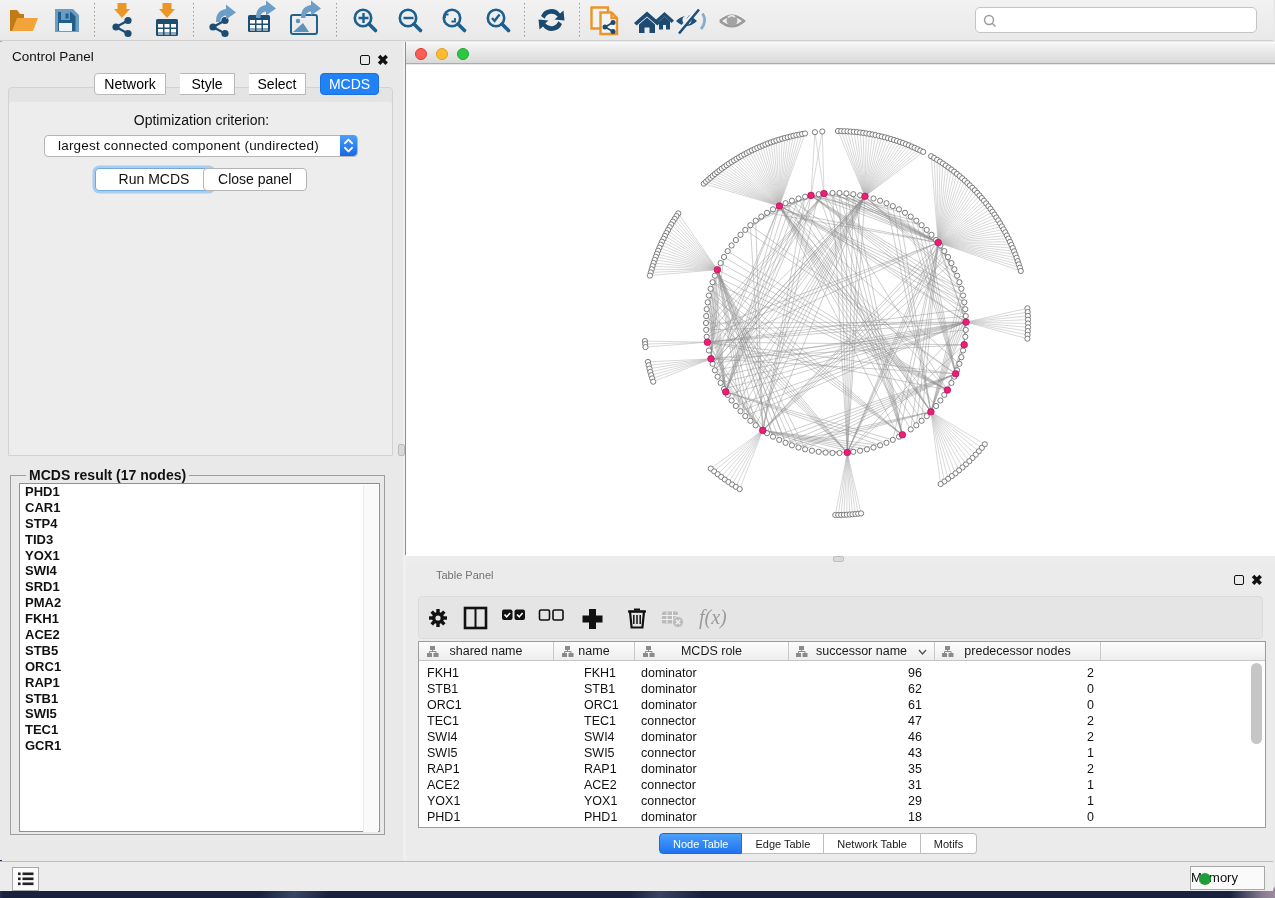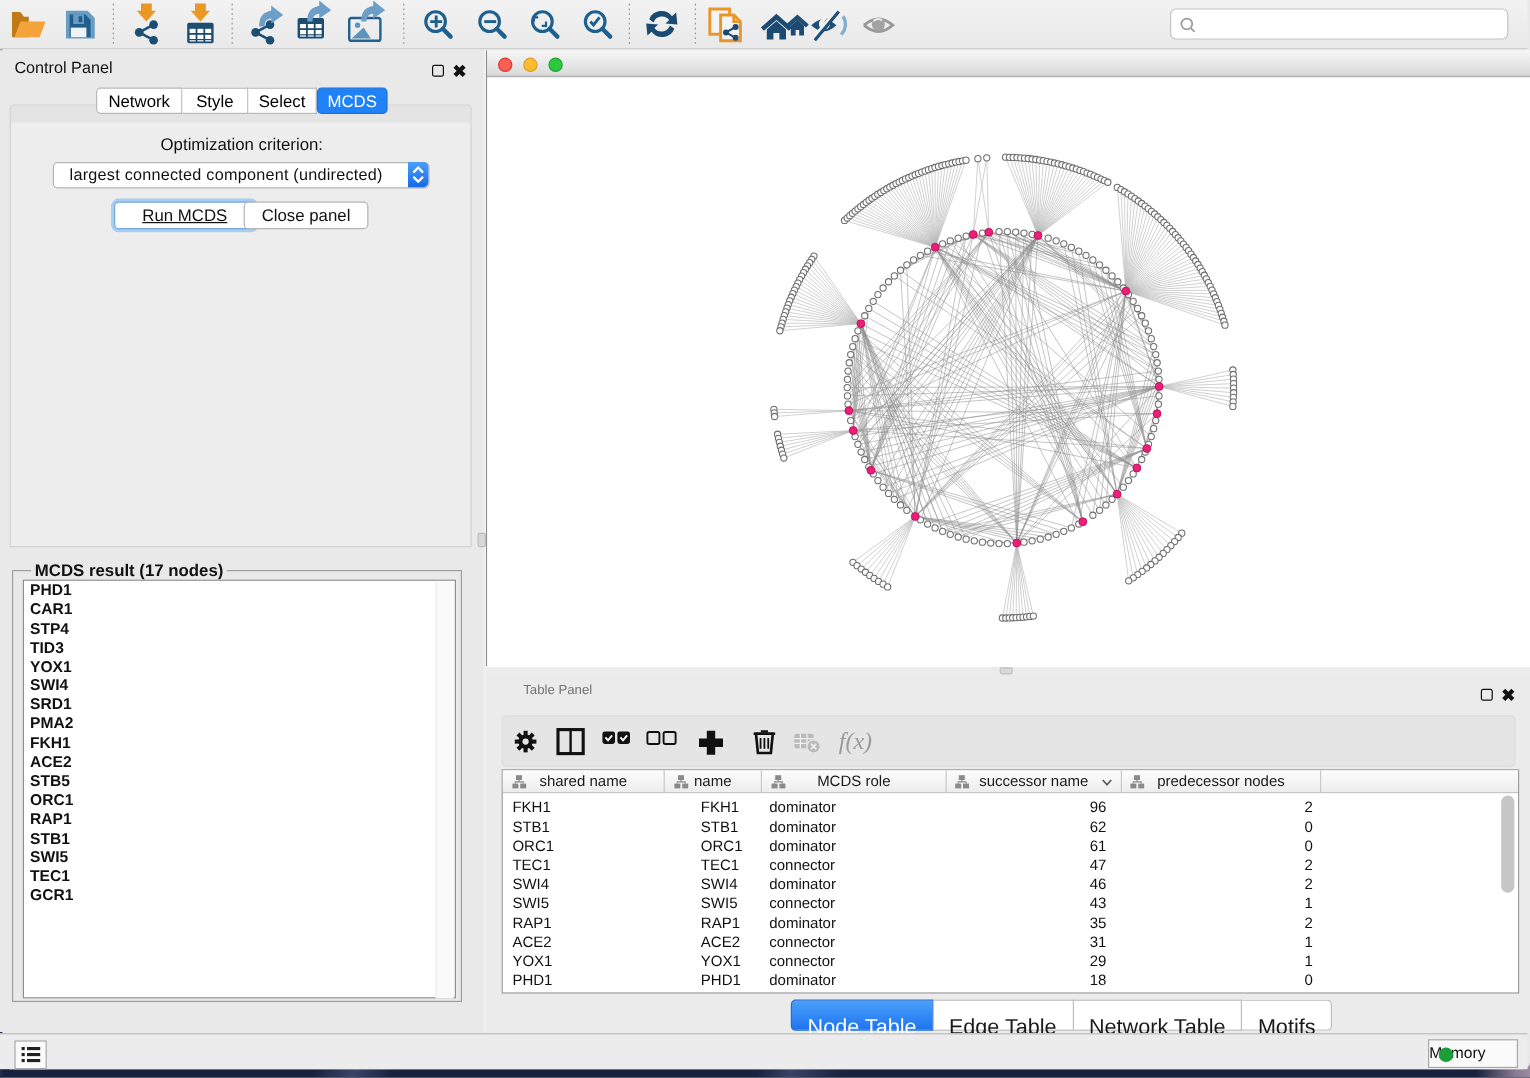--- a/index.html
+++ b/index.html
@@ -20,36 +20,36 @@
   border:1px solid #c4c4c4; border-radius:5px; }
 #search svg { position:absolute; left:6px; top:5px; }
 
 #cpanel { position:absolute; left:0; top:42px; width:403px; height:818px; background:#e9e9e9; }
 #cpanel .ptitle { position:absolute; left:12px; top:7px; font-size:13.5px; color:#111; }
 .winbtns { position:absolute; }
 .sqbtn { display:inline-block; width:10px; height:10px; border:1.6px solid #111; border-radius:2px; vertical-align:middle; }
 .xbtn { display:inline-block; font-size:14px; font-weight:bold; color:#111; vertical-align:middle; margin-left:7px; }
 #tabs { position:absolute; left:80px; top:31px; height:22px; z-index:5; }
 .tab { position:relative; float:left; height:22px; line-height:21px; font-size:14px; color:#000; text-align:center;
-  background:#fff; border:1px solid #b9b9b9; border-left:none; }
+  background:#fff; border:1px solid #b9b9b9; border-left:none;margin-left:14px; }
 .tab.first { border-left:1px solid #b9b9b9; border-radius:4px 0 0 4px; }
 .tab.sel { background:#2082f7; color:#fff; border:1px solid #1a70dc; border-radius:4px; }
 #innerpanel { position:absolute; left:8px; top:45px; width:385px; height:369px;
   background:#ededed; border:1px solid #d2d2d2; border-radius:4px 4px 0 0;
   box-shadow:inset 0 14px 0 #e4e4e4; }
 #optlabel { position:absolute; left:0; top:70px; width:100%; text-align:center; font-size:14px; color:#111; }
 #dropdown { position:absolute; left:44px; top:93px; width:314px; height:22px; background:#fff;
   border:1px solid #b5b5b5; border-radius:4px; font-size:13.5px; letter-spacing:0.2px; color:#111; line-height:20px; }
 #dropdown span { margin-left:13px; }
 #dropstep { position:absolute; right:0px; top:-1px; width:17px; height:21px;
   background:linear-gradient(#4aa0fb,#1669e8); border-radius:0 4px 4px 0; }
 #dropstep svg { position:absolute; left:2px; top:3px; }
 .btn { position:absolute; height:23px; background:#fff; border:1px solid #b5b5b5; border-radius:4px;
   font-size:14px; color:#111; text-align:center; line-height:21px; }
-#runbtn { left:95px; top:126px; width:118px; box-shadow:0 0 0 2.5px #a8cdf0; border-color:#74a9de;text-decoration:underline; }
+#runbtn { left:95px; top:126px; width:118px; box-shadow:0 0 0 2.5px #a8cdf0; border-color:#74a9de; }
 #closebtn { left:203px; top:126px; width:104px; }
 #fieldset { position:absolute; left:10px; top:433px; width:375px; height:360px; border:1px solid #9e9e9e;font-weight:bold; }
 #fieldlabel { position:absolute; left:15px; top:-9px; background:#e9e9e9; padding:0 3px; font-size:14px; color:#111; }
 #mcdslist { position:absolute; left:8px; top:7px; width:361px; height:349px; background:#fff; border:1px solid #8f8f8f; }
 #mcdslist .sctrack { position:absolute; right:1px; top:1px; width:15px; height:347px; background:#fafafa; border-left:1px solid #ececec; }
 #mcdslist div.it { font-size:13px; height:15.9px; line-height:15.9px; padding-left:5px; color:#111; }
 
 #vsplit { position:absolute; left:403px; top:42px; width:3px; height:818px; background:#f0f0f0; }
 #vline { position:absolute; left:405px; top:42px; width:1px; height:513px; background:#8e8e8e; }
 #vhandle { position:absolute; left:398px; top:444px; width:7px; height:12px; background:#d8d8d8; border:1px solid #bdbdbd; border-radius:2px; }
@@ -71,22 +71,22 @@
 #thead { position:absolute; left:0; top:0; width:846px; height:19px; background:linear-gradient(#fdfdfd,#ededed); border-bottom:1px solid #c6c6c6; }
 #thead .hc { position:absolute; top:0; height:19px; line-height:19px; font-size:12.5px; color:#1a1a1a; text-align:center; border-right:1px solid #c9c9c9; }
 #tbody { position:absolute; left:0; top:23px; width:846px; }
 #tbody .tr { height:16px; line-height:16px; font-size:12.5px; color:#111; position:relative; }
 #tbody .c1 { position:absolute; left:8px; } #tbody .c2 { position:absolute; left:165px; }
 #tbody .c3 { position:absolute; left:222px; } #tbody .c4 { position:absolute; width:100px; left:403px; text-align:right; }
 #tbody .c5 { position:absolute; width:100px; left:575px; text-align:right; }
 #tscroll { position:absolute; right:2px; top:21px; width:12px; height:163px; }
 #tscroll .thumb { position:absolute; top:0; width:11px; height:81px; background:#c6c6c6; border-radius:6px; }
 #ttabs { position:absolute; left:253px; top:270px; height:21px; }
-.btab { float:left; height:21px; line-height:20px; font-size:18px; color:#1a1a1a; background:#fff;
-  border:1px solid #bdbdbd; border-left:none; padding:12px 13px; }
+.btab { float:left; height:21px; line-height:20px; font-size:11px; color:#1a1a1a; background:#fff;
+  border:1px solid #bdbdbd; border-left:none; padding:0 13px; }
 .btab.first { border-left:1px solid #bdbdbd; border-radius:4px 0 0 4px; }
 .btab.last { border-radius:0 4px 4px 0; }
 .btab.sel { background:linear-gradient(#4aa0fb,#1f74ef); color:#fff; border-color:#1a6be0; }
 
 #statusbar { position:absolute; left:0; top:861px; width:1273px; height:30px; background:#ececec; border-top:1px solid #bcbcbc; }
 #listbtn { position:absolute; left:12px; top:5px; width:27px; height:24px; background:#fbfbfb; border:1px solid #a8a8a8; }
 #membtn { position:absolute; left:1190px; top:4px; width:75px; height:24px; background:#fafafa; border:1px solid #a8a8a8;
   font-size:13px; color:#111; line-height:22px; }
 #membtn i { position:absolute; left:8px; top:6px; width:12px; height:12px; border-radius:50%; background:#1d9e37; }
 </style>

